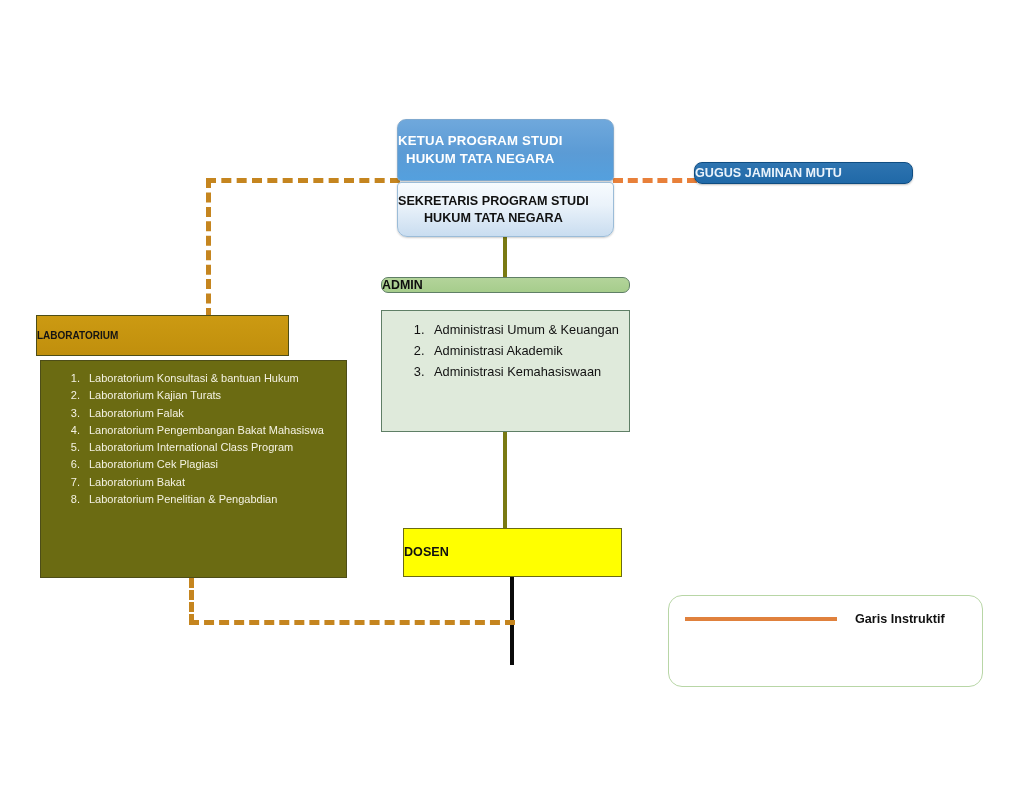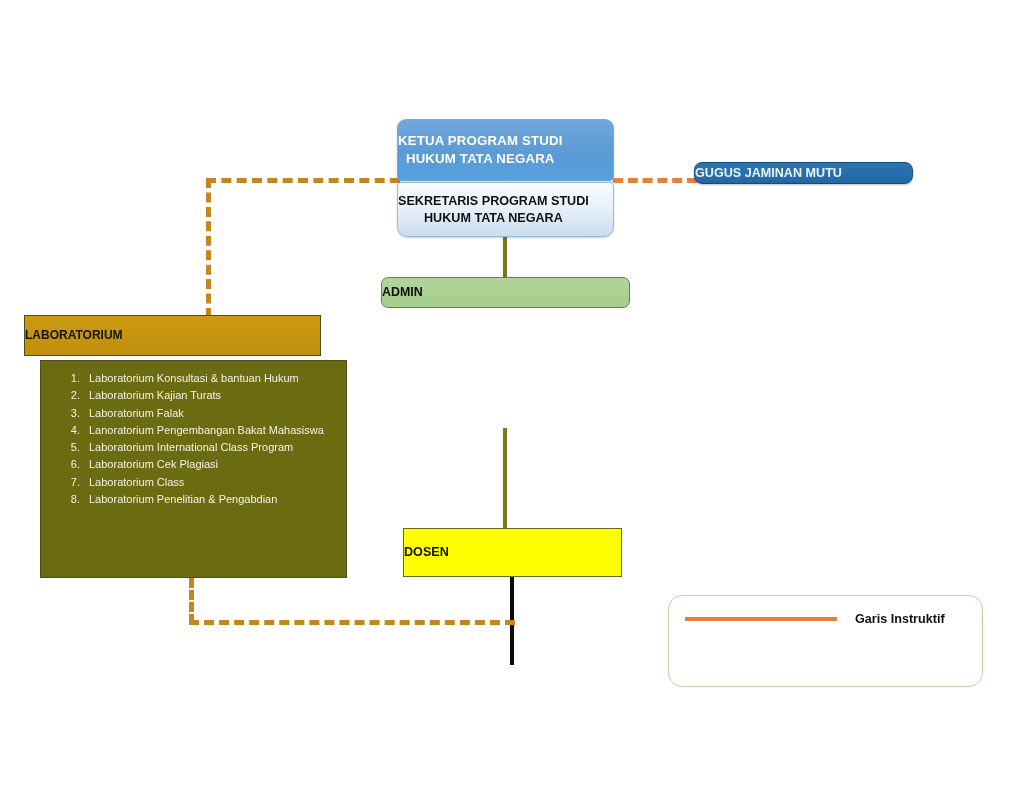--- a/index.html
+++ b/index.html
@@ -76,21 +76,21 @@
     font-weight: bold;
     box-shadow: 0 1px 2px rgba(0,0,0,0.25);
     z-index: 6;
   }
 
   
   #admin-head {
     left: 381px;
     top: 277px;
     width: 249px;
-    height: 31px;
+    height: 16px;
     background: linear-gradient(180deg, #b3d49a 0%, #a6cd8c 100%);
     border: 1px solid #5f7f66;
     border-radius: 7px;
     color: #0d0d0d;
     font-size: 12.4px;
     font-weight: bold;
     z-index: 6;
   }
   #admin-body {
     position: absolute;
@@ -108,28 +108,28 @@
     margin: 0;
     padding: 0 0 0 36px;
     font-size: 12.8px;
     color: #111111;
     line-height: 1.55;
   }
   #admin-body ol li { padding-left: 6px; margin-bottom: 1px; }
 
   
   #lab-head {
-    left: 24px;
+    left: 36px;
     top: 315px;
-    width: 297px;
+    width: 253px;
     height: 41px;
     background: linear-gradient(180deg, #cc9a12 0%, #c08f0d 100%);
     border: 1px solid #4d4d18;
     color: #141414;
-    font-size: 12px;
+    font-size: 10px;
     font-weight: bold;
     z-index: 6;
   }
   #lab-body {
     position: absolute;
     left: 40px;
     top: 360px;
     width: 307px;
     height: 218px;
     box-sizing: border-box;
@@ -261,33 +261,40 @@
     </div>
   </div>
 
   <div class="node" id="gugus">
     <span>GUGUS JAMINAN MUTU</span>
   </div>
 
   <div class="node" id="admin-head">
     <span>ADMIN</span>
   </div>
+  <div id="admin-body">
+    <ol>
+      <li>Administrasi Umum &amp; Keuangan</li>
+      <li>Administrasi Akademik</li>
+      <li>Administrasi Kemahasiswaan</li>
+    </ol>
+  </div>
 
   <div class="node" id="lab-head">
     <span>LABORATORIUM</span>
   </div>
   <div id="lab-body">
     <ol>
       <li>Laboratorium Konsultasi &amp; bantuan Hukum</li>
       <li>Laboratorium Kajian Turats</li>
       <li>Laboratorium Falak</li>
       <li>Lanoratorium Pengembangan Bakat Mahasiswa</li>
       <li>Laboratorium International Class Program</li>
       <li>Laboratorium Cek Plagiasi</li>
-      <li>Laboratorium Class</li>
+      <li>Laboratorium Bakat</li>
       <li>Laboratorium Penelitian &amp; Pengabdian</li>
     </ol>
   </div>
 
   <div class="node" id="dosen">
     <span>DOSEN</span>
   </div>
 
 
   <div id="legend">

